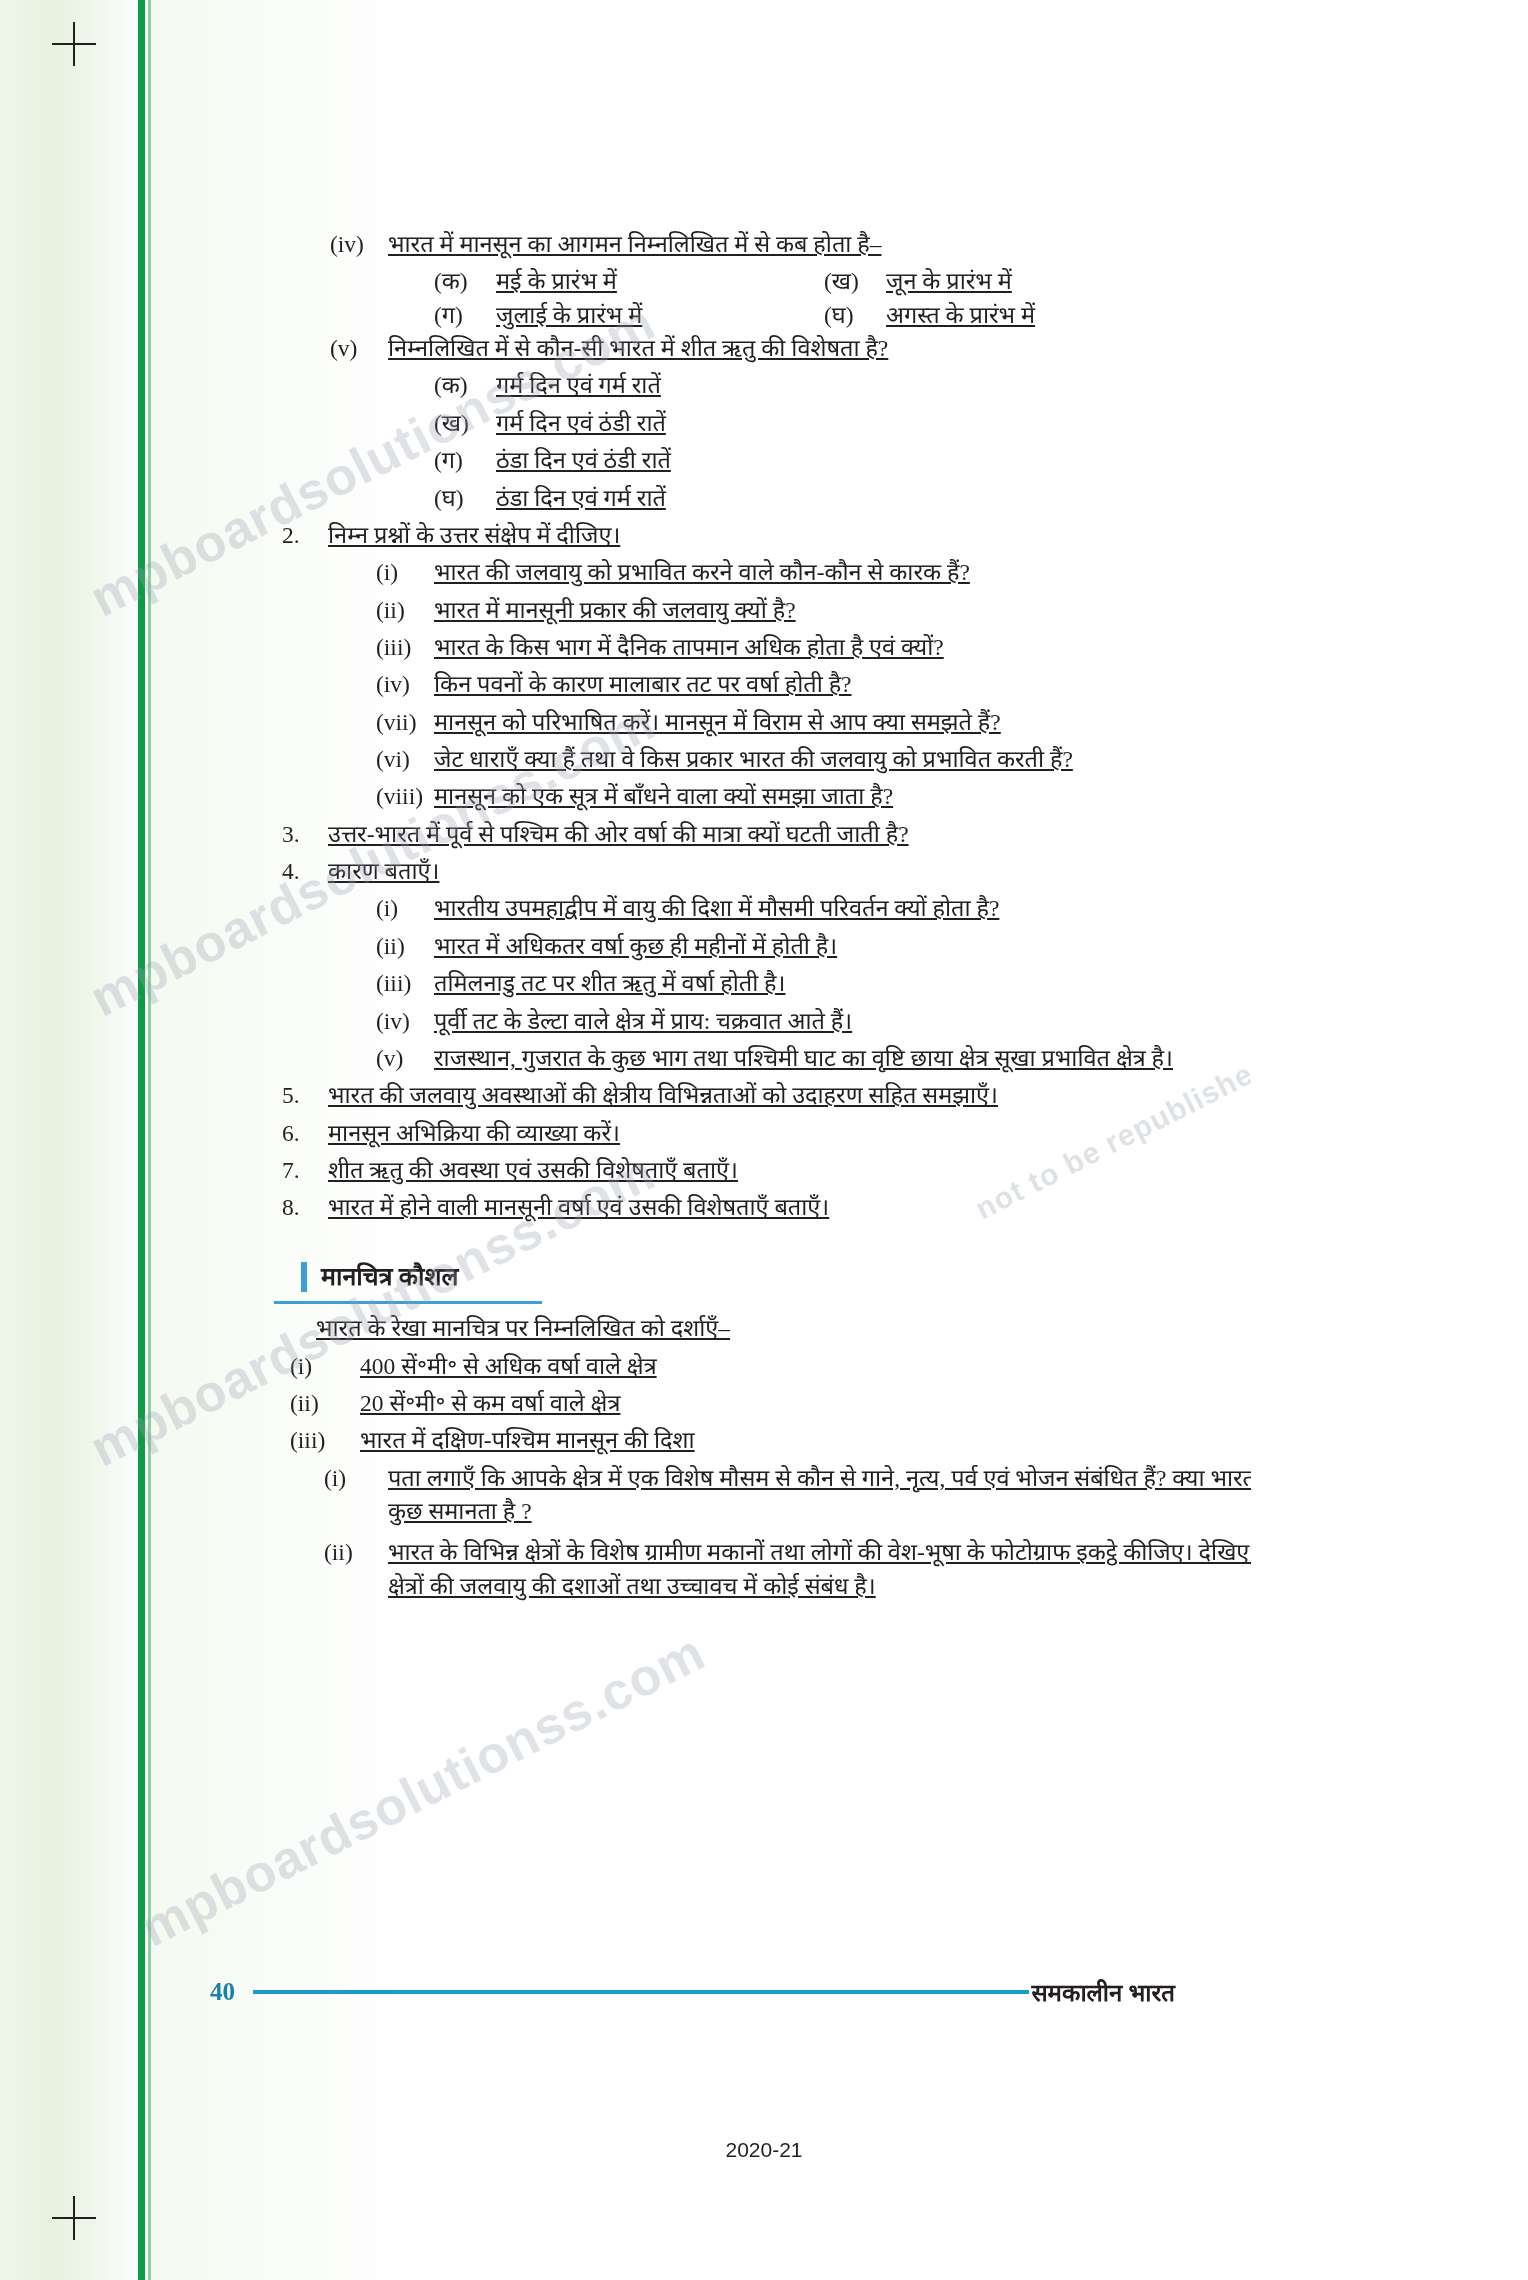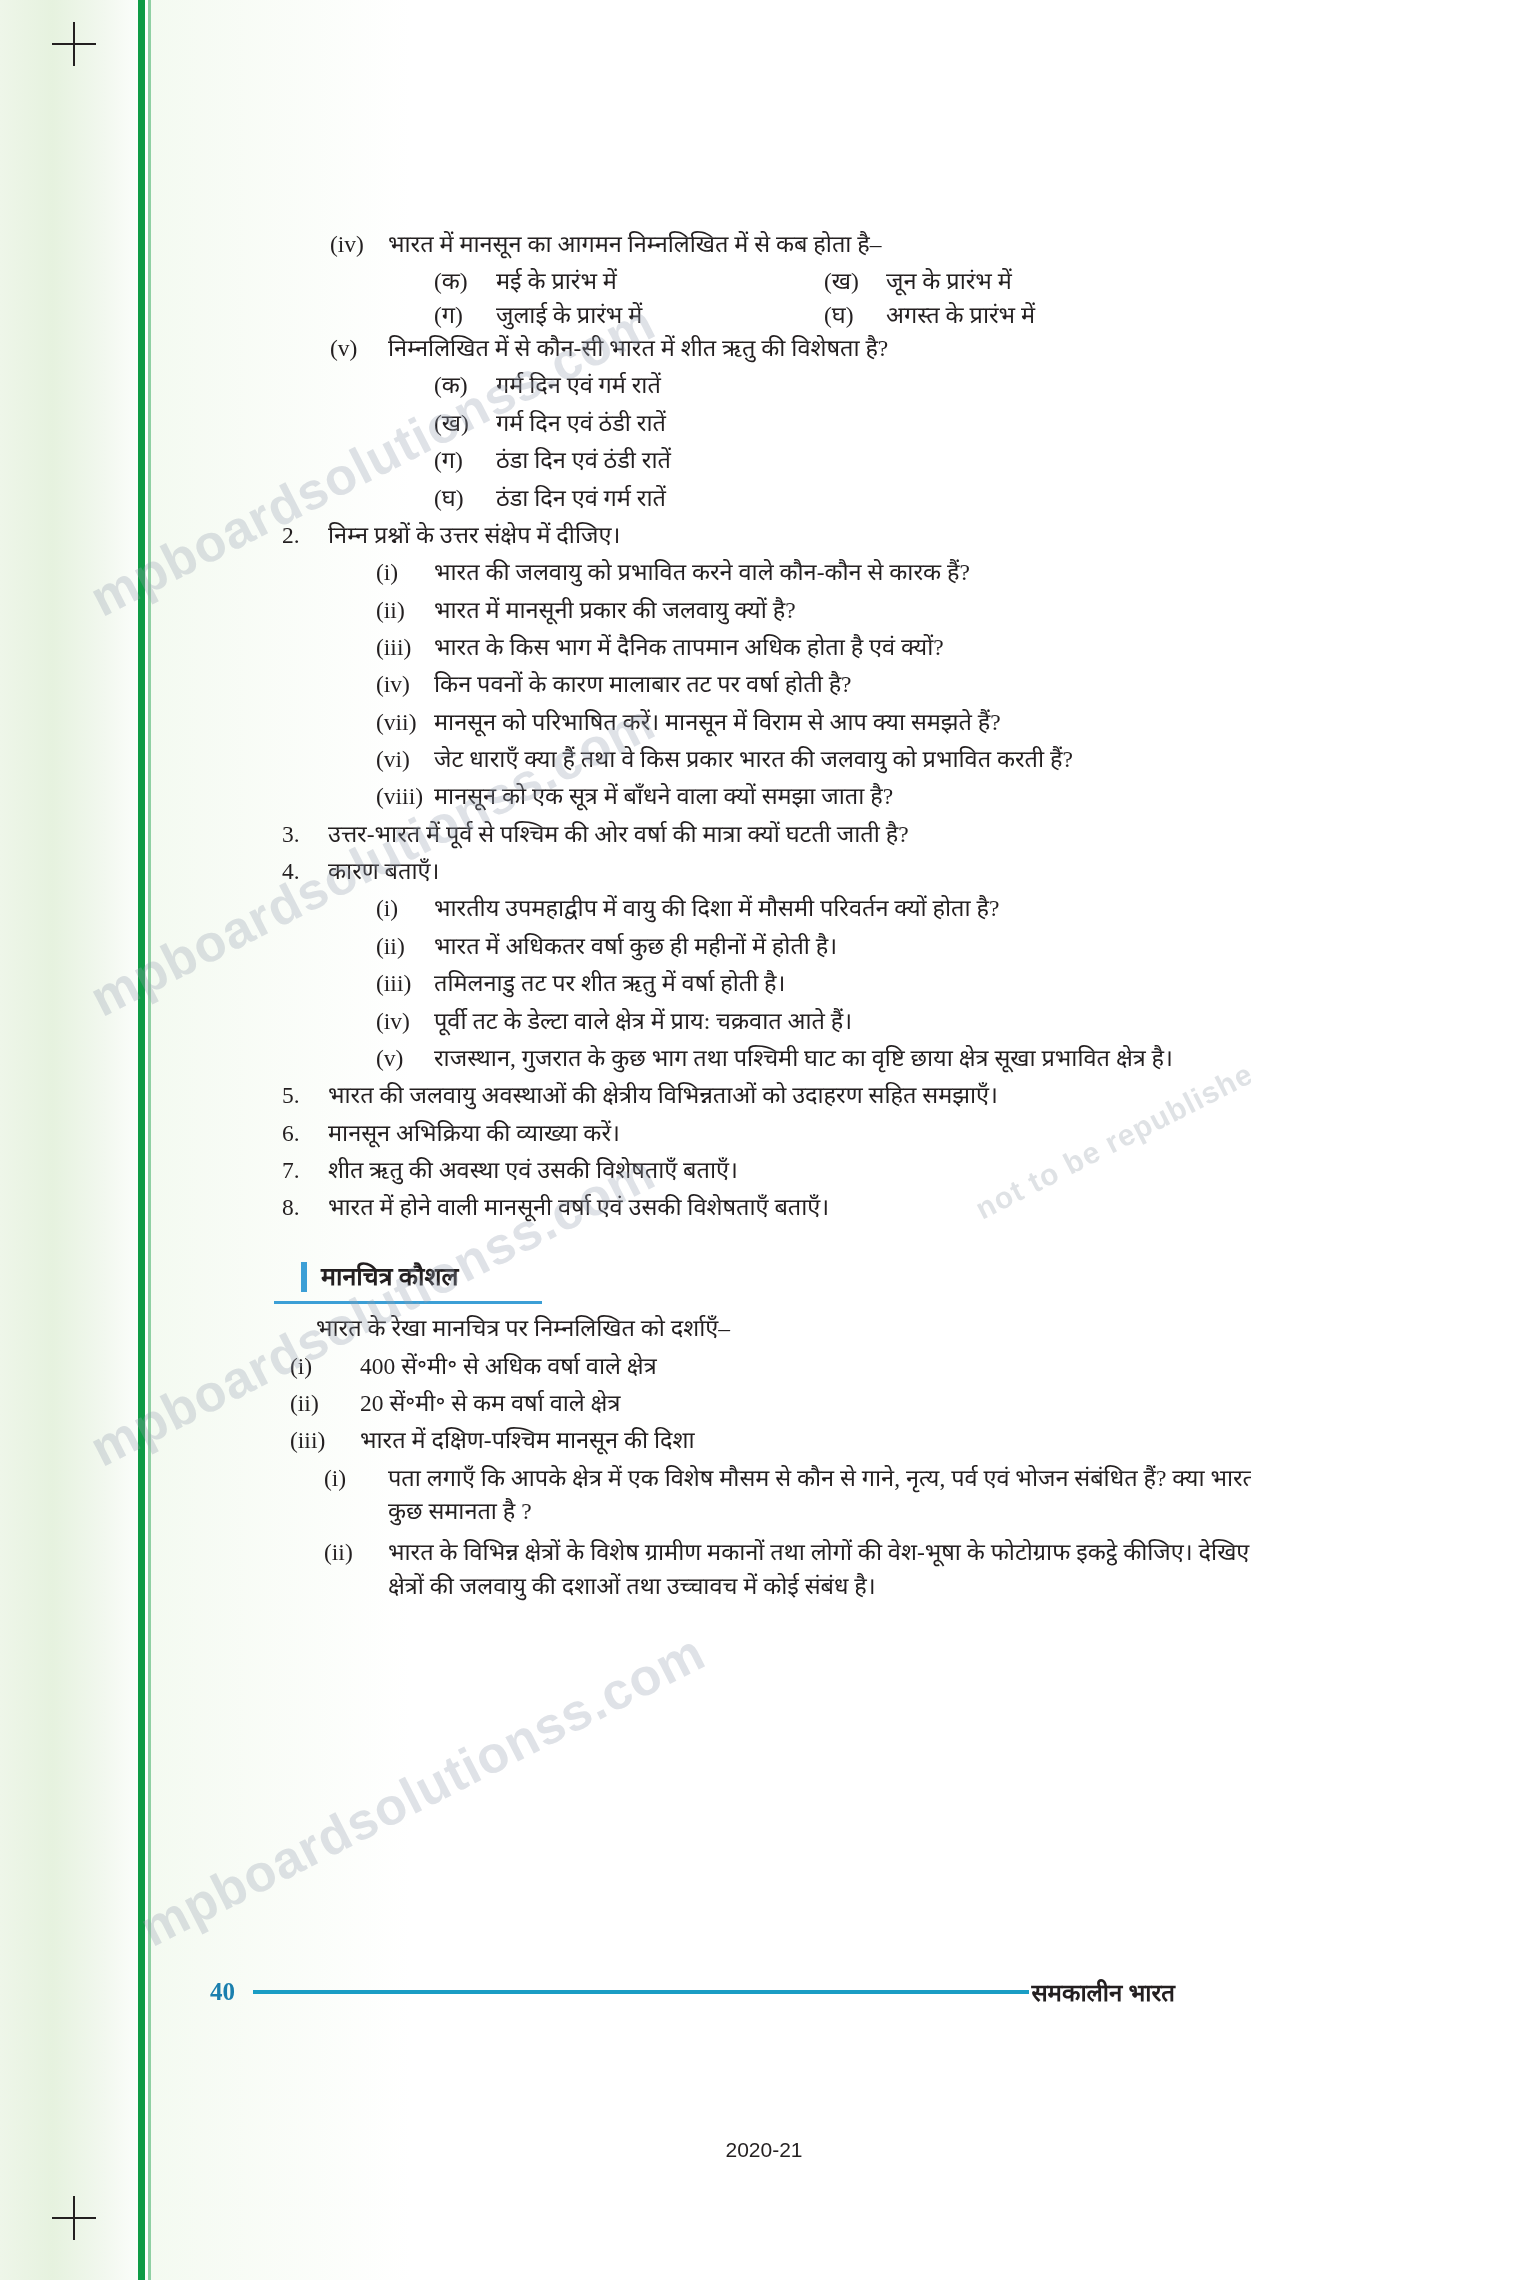--- a/index.html
+++ b/index.html
@@ -74,20 +74,21 @@
     align-items: flex-start;
     margin-bottom: 4px;
   }
   .marker {
     flex: 0 0 auto;
     text-align: left;
     white-space: nowrap;
   }
   .txt {
     flex: 1 1 auto;
+    text-decoration: underline;
   }
 
   
   .lvl-rom   .marker { width: 58px; }       
   .lvl-num   .marker { width: 46px; }
   .indent-1 { margin-left: 46px; }
   .indent-3 { margin-left: 104px; }
 
   .opt-grid {
     display: flex;

